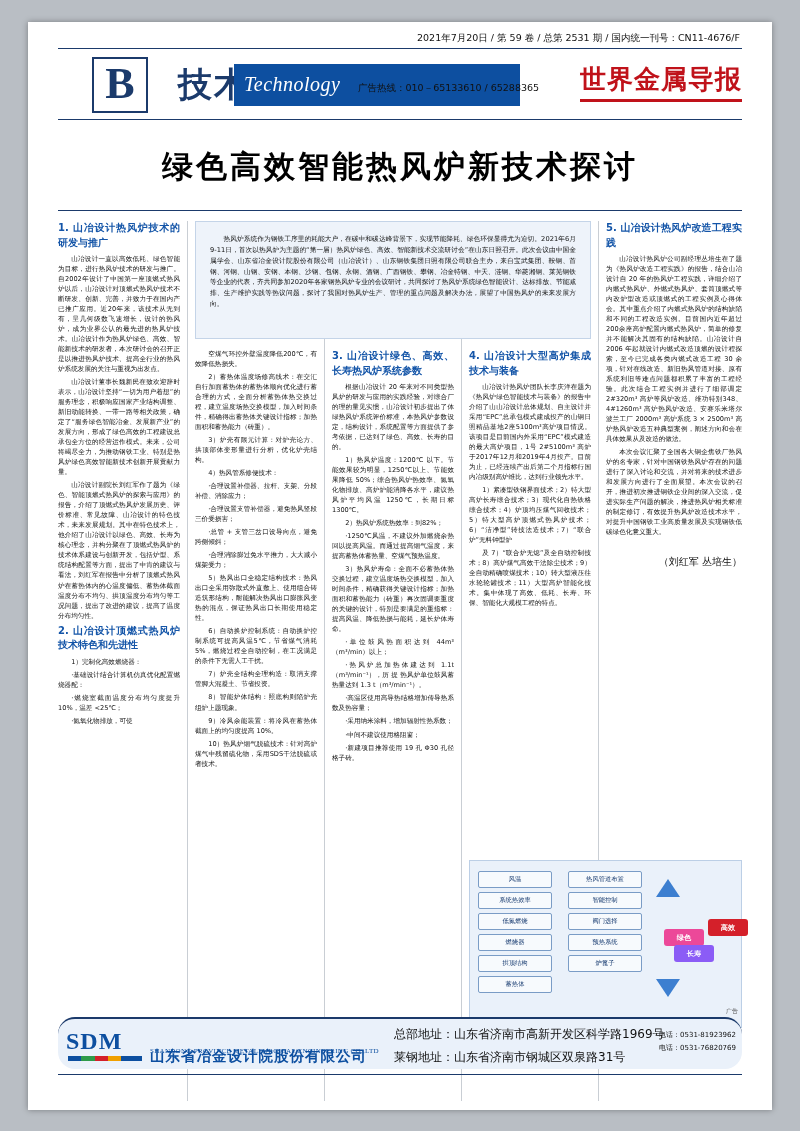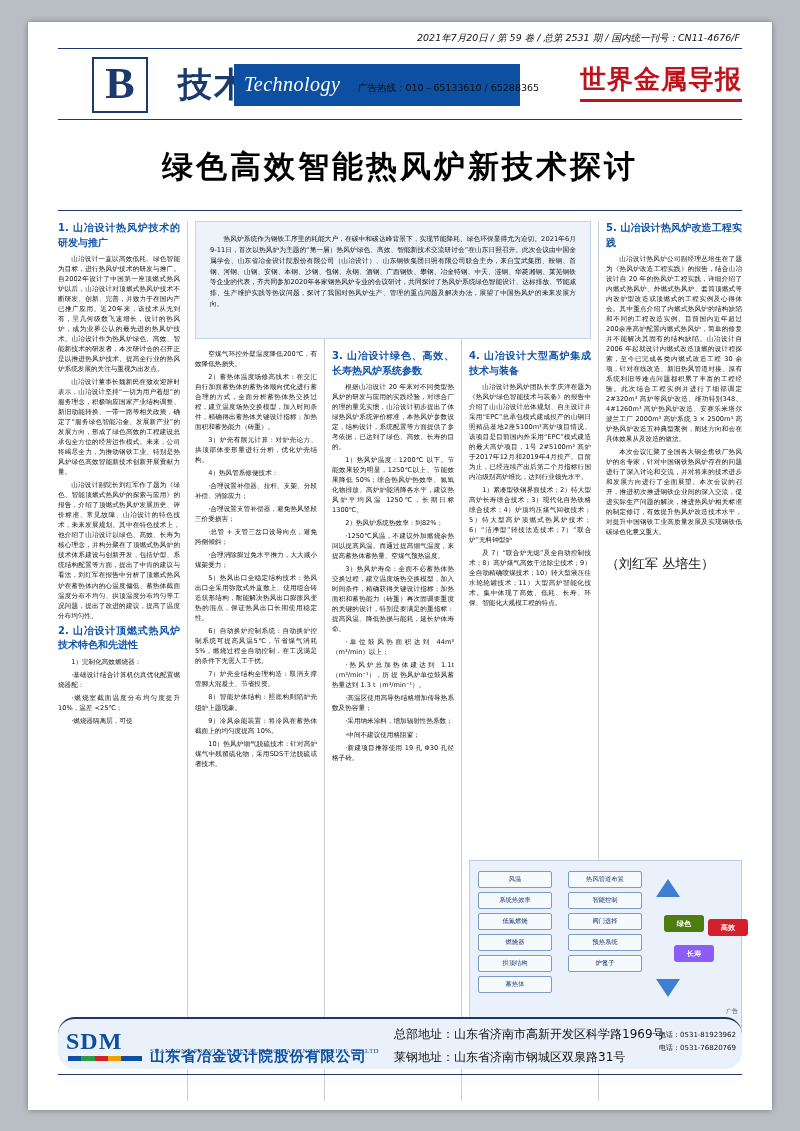--- a/index.html
+++ b/index.html
@@ -49,21 +49,21 @@
     font-size:9.5px;color:#111;
   }
   .logo-cn{
     position:absolute;right:0;top:14px;
     font-size:26px;font-weight:bold;color:#c0121a;
     letter-spacing:1px;
   }
   .logo-cn .u{display:block;height:3px;background:#c0121a;margin-top:2px;}
   .issue{
     position:absolute;right:2px;top:-16px;
-    font-size:9.5px;color:#111;font-style:italic;
+    font-size:9.5px;color:#111;
   }
 
   
   .headline{
     margin-top:26px;text-align:center;
     font-size:31px;font-weight:bold;color:#000;
     letter-spacing:3px;
   }
   .hl-rule{margin:22px 0 0 0;height:1px;background:#1b3a6b;}
 
@@ -90,40 +90,40 @@
 
   
   .abstract{
     position:absolute;left:137px;top:0;width:396px;height:118px;
     background:#eef3fa;border:1px solid #c4d4e8;
     box-sizing:border-box;padding:8px 10px;
     font-size:6.7px;line-height:1.62;color:#111;text-align:justify;
   }
   .abstract p{text-indent:2em;margin:4px;}
 
-  .sig{text-align:left;font-size:13px;color:#111;margin-top:17px;}
+  .sig{text-align:right;font-size:10px;color:#111;margin-top:17px;}
 
   
   .diagram{
     position:absolute;left:411px;top:812px;width:273px;height:168px;
     background:#eaf1fa;border:1px solid #bccfe6;box-sizing:border-box;
   }
   .dg-left{position:absolute;left:8px;top:10px;width:74px;}
   .dg-mid{position:absolute;left:98px;top:10px;width:74px;}
   .cell{
     height:15px;margin-bottom:4px;background:#f7fafd;
     border:1px solid #7a9cc6;border-radius:2px;
     font-size:6.3px;color:#14386e;text-align:center;line-height:13px;
   }
   .badge{
     position:absolute;width:40px;height:17px;border-radius:3px;
     font-size:7.2px;font-weight:bold;text-align:center;line-height:17px;
     color:#fff;
   }
-  .bd-green{background:#4d7c0f;left:194px;top:54px;}
+  .bd-green{background:#ec4899;left:194px;top:68px;}
   .bd-red{background:#d4202a;left:238px;top:58px;}
   .bd-blue{background:#8b5cf6;left:204px;top:84px;}
   .arrow{position:absolute;width:0;height:0;}
   .ar-up{
     left:186px;top:18px;
     border-left:12px solid transparent;border-right:12px solid transparent;
     border-bottom:18px solid #3d7fd0;
   }
   .ar-dn{
     left:186px;top:118px;
@@ -202,21 +202,21 @@
 
       <div class="col c1">
           <h3 class="sub">1. 山冶设计热风炉技术的研发与推广</h3>
           <p>山冶设计一直以高效低耗、绿色智能为目标，进行热风炉技术的研发与推广。自2002年设计了中国第一座顶燃式热风炉以后，山冶设计对顶燃式热风炉技术不断研发、创新、完善，并致力于在国内产已推广应用。近20年来，该技术从无到有，呈几何级数飞速增长，设计的热风炉，成为业界公认的最先进的热风炉技术。山冶设计作为热风炉绿色、高效、智能新技术的研发者，本次研讨会的召开正是以推进热风炉技术、提高全行业的热风炉系统发展的关注与重视为出发点。</p>
           <p>山冶设计董事长魏新民在致欢迎辞时表示，山冶设计坚持“一切为用户着想”的服务理念，积极响应国家产业结构调整、新旧动能转换、一带一路等相关政策，确定了“服务绿色智能冶金、发展新产业”的发展方向，形成了绿色高效的工程建设总承包全方位的经营运作模式。未来，公司将竭尽全力，为推动钢铁工业、特别是热风炉绿色高效智能新技术创新开展贡献力量。</p>
           <p>山冶设计副院长刘红军作了题为《绿色、智能顶燃式热风炉的探索与应用》的报告，介绍了顶燃式热风炉发展历史、评价标准、常见故障、山冶设计的特色技术，未来发展规划。其中在特色技术上，他介绍了山冶设计以绿色、高效、长寿为核心理念，并构分聚在了顶燃式热风炉的技术体系建设与创新开发，包括炉型、系统结构配置等方面，提出了中肯的建议与看法，刘红军在报告中分析了顶燃式热风炉在蓄热体内的心温度偏低、蓄热体截面温度分布不均匀、拱顶温度分布均匀等工况问题，提出了改进的建议，提高了温度分布均匀性。</p>
           <h3 class="sub">2. 山冶设计顶燃式热风炉技术特色和先进性</h3>
           <p>1）完制化高效燃烧器：</p>
           <p>·基础设计结合计算机仿真优化配置燃烧器配：</p>
           <p>·燃烧室截面温度分布均匀度提升10%，温差 &lt;25℃；</p>
-          <p>·燃烧器隔离层，可使</p>
+          <p>·氮氧化物排放，可使</p>
         </div>
       <div class="col c2" style="top:128px;">
           <p>空煤气环控外壁温度降低200℃，有效降低热损失。</p>
           <p>2）蓄热体温度场修高线术：在交汇自行加面蓄热体的蓄热体顺向优化进行蓄合理的方式，全面分析蓄热体热交换过程，建立温度场热交换模型，加入时间条件，精确得出蓄热体关键设计指标；加热面积和蓄热能力（砖重）。</p>
           <p>3）炉壳有限元计算：对炉壳论方、拱顶部体变形量进行分析，优化炉壳结构。</p>
           <p>4）热风管系修便技术：</p>
           <p>·合理设置补偿器、拉杆、支架、分段补偿、消除应力；</p>
           <p>·合理设置支管补偿器，避免热风竖段三价受损害；</p>
           <p>·总管 + 支管三岔口设导向点，避免跨侧倾斜；</p>
           <p>·合理消除膨过免水平推力，大大减小煤架受力；</p>

